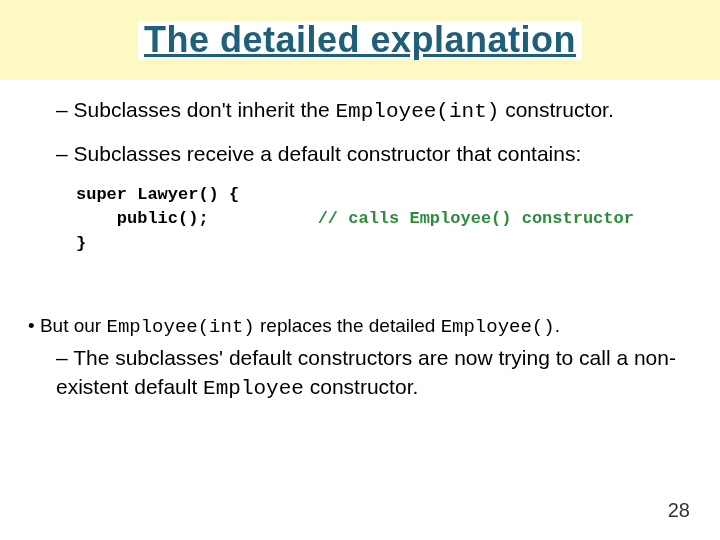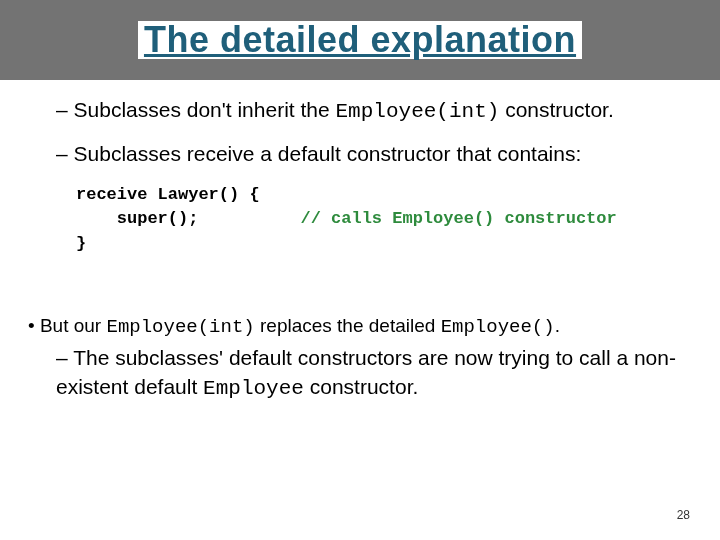--- a/index.html
+++ b/index.html
@@ -12,21 +12,21 @@
     color: #000;
     overflow: hidden;
   }
   .slide {
     width: 720px;
     height: 540px;
     position: relative;
     box-sizing: border-box;
   }
   .title-band {
-    background: #737373;
+    background: #fef9c3;
     height: 80px;
     width: 100%;
     display: flex;
     align-items: center;
     justify-content: center;
   }
   .title-band h1 {
     color: #1f5f7a;
     background: #fff;
     margin: 0;
@@ -62,27 +62,28 @@
     font-size: 17px;
     white-space: pre;
     margin: 6px 0 0 48px;
     line-height: 1.45;
   }
   .mono {
     font-family: "Courier New", Courier, monospace;
   }
   .comment {
     color: #2e8b3d;
+    margin-left: 7px;
   }
   .spacer-lg { height: 56px; }
   .pagenum {
     position: absolute;
     right: 30px;
     bottom: 18px;
-    font-size: 12px;
+    font-size: 20px;
     color: #333;
   }
 </style>
 </head>
 <body>
 
 <div class="slide">
 
   <div class="title-band">
     <h1>The detailed explanation</h1>
@@ -90,22 +91,22 @@
 
   <div class="body">
 
 
     <div class="bullet-l2">
       <span>Subclasses don't inherit the </span><span class="mono">Employee(int)</span><span> constructor.</span>
     </div>
 
     <div class="bullet-l2">Subclasses receive a default constructor that contains:</div>
 
-    <div class="codeblock"><span>receive Lawyer() {</span>
-<span>    super();</span><span>          </span><span class="comment">// calls Employee() constructor</span>
+    <div class="codeblock"><span>super Lawyer() {</span>
+<span>    public();</span><span>          </span><span class="comment">// calls Employee() constructor</span>
 <span>}</span></div>
 
     <div class="spacer-lg"></div>
 
     <div class="bullet-l1">
       <span>But our </span><span class="mono">Employee(int)</span><span> replaces the detailed </span><span class="mono">Employee()</span><span>.</span>
     </div>
 
     <div class="bullet-l2">
       <span>The subclasses' default constructors are now trying to call a non-existent default </span><span class="mono">Employee</span><span> constructor.</span>

